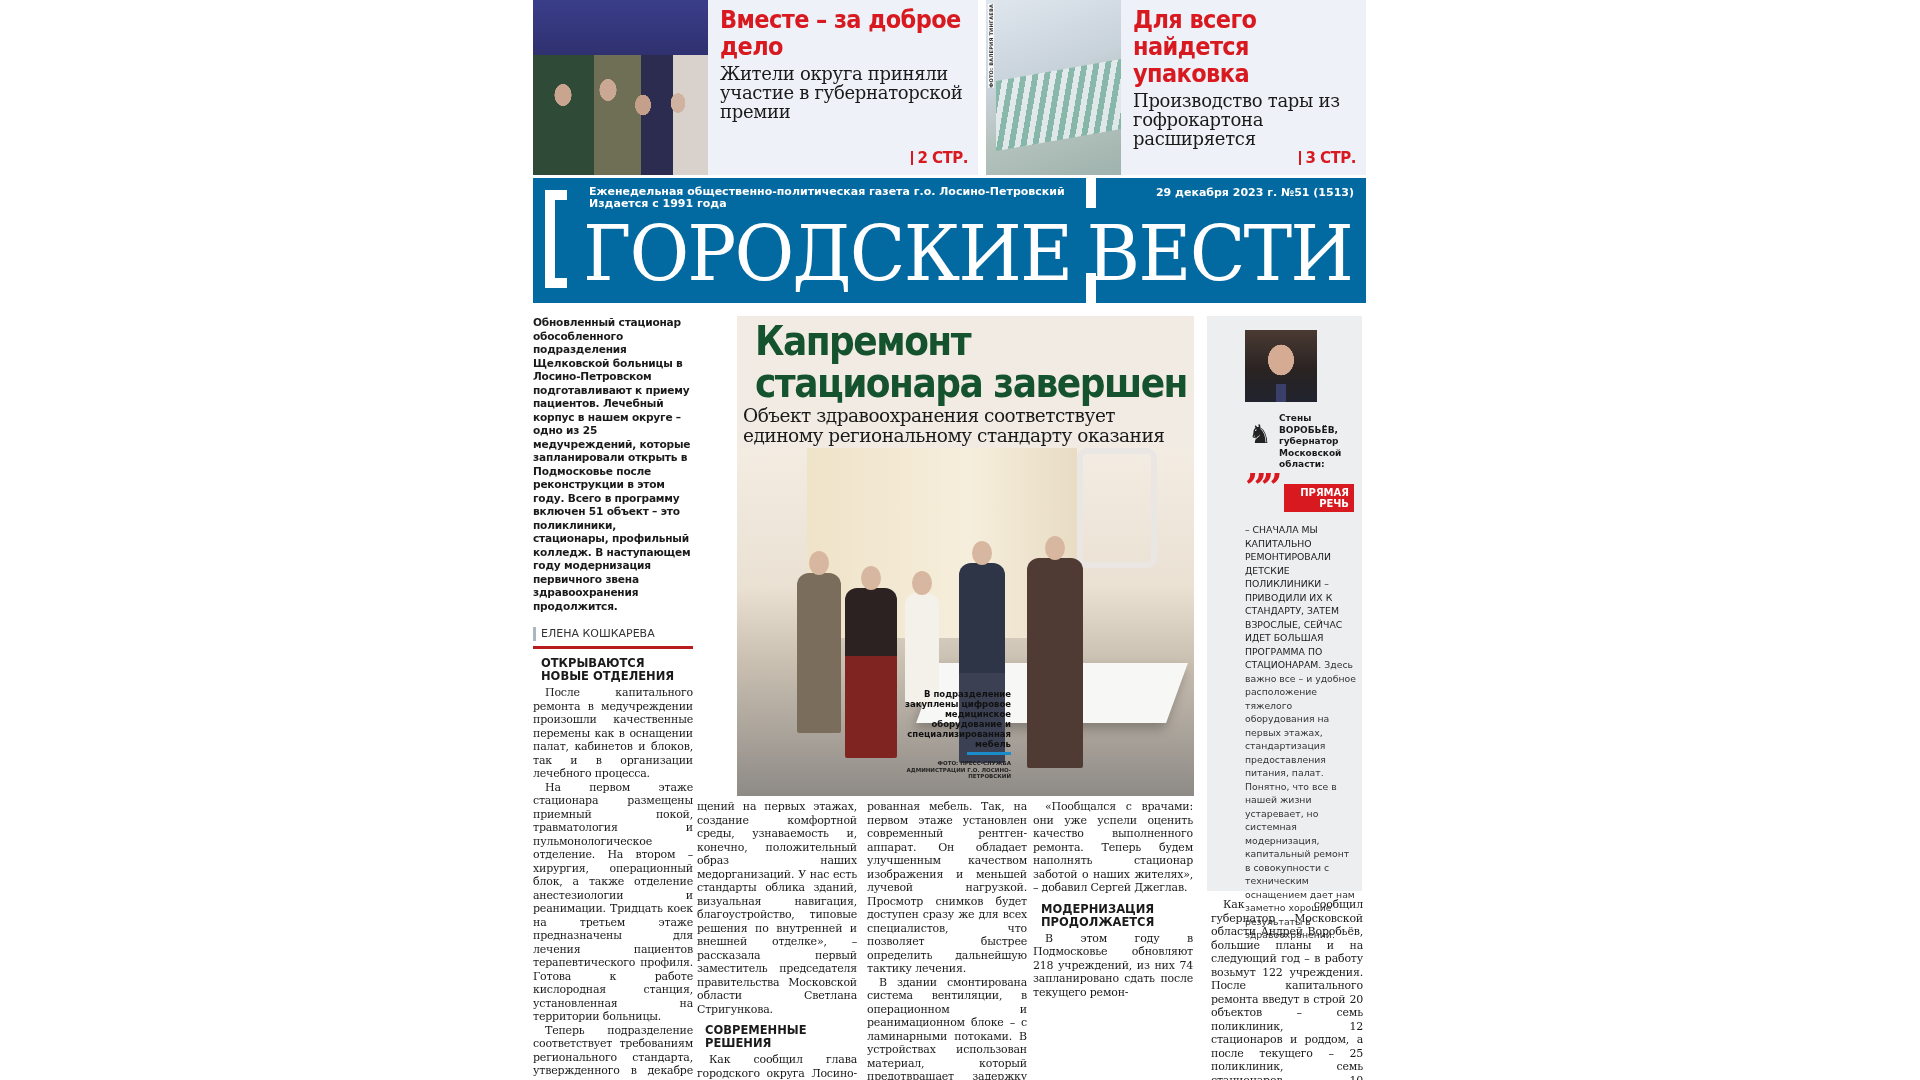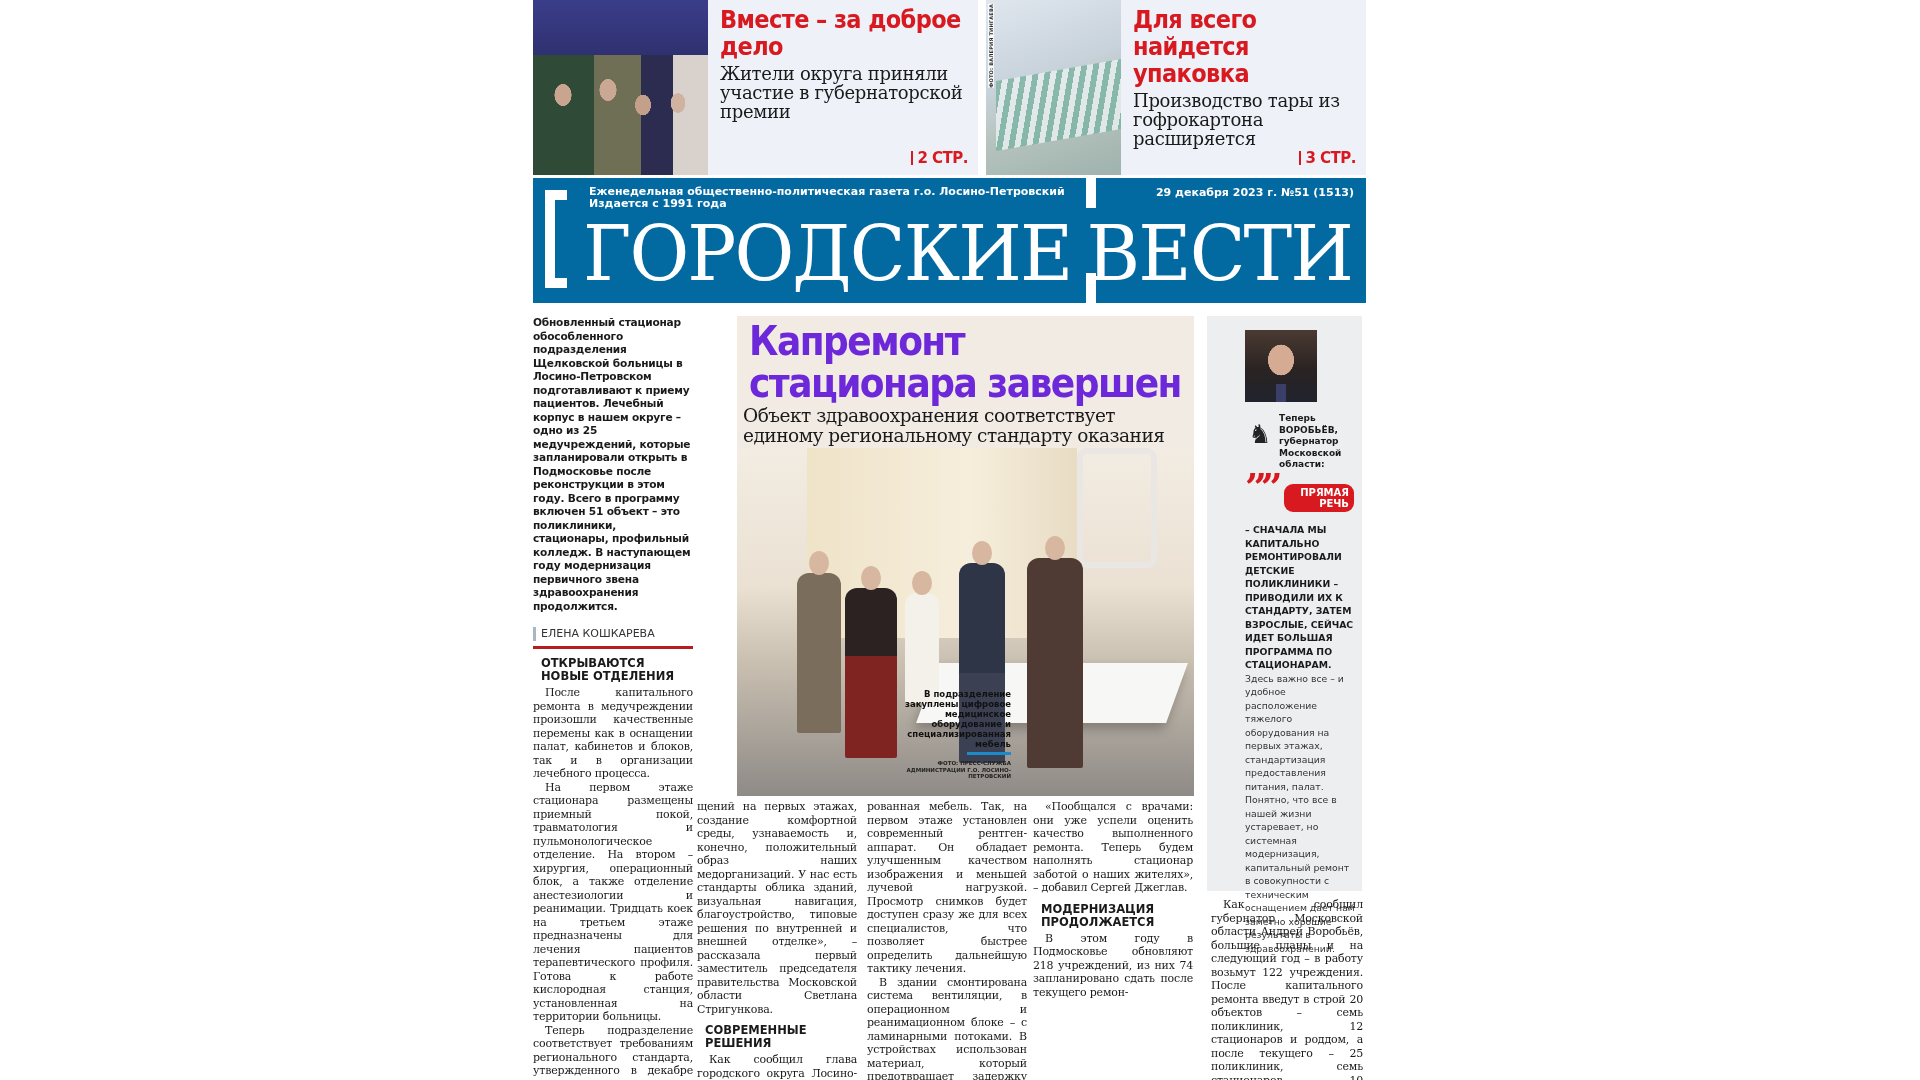--- a/index.html
+++ b/index.html
@@ -49,21 +49,21 @@
   .col-left { position: absolute; left: 0; top: 316px; width: 160px; }
   .lead { font: bold 10.6px/13.5px "DejaVu Sans", sans-serif; color: #1a1a1a; letter-spacing: -0.2px; }
   .byline { margin-top: 14px; padding: 0 0 6px 8px; position: relative; font: 11px "DejaVu Sans", sans-serif; color: #333; border-bottom: 3px solid #b91c1c; }
   .byline::before { content: ""; position: absolute; left: 0; top: 0; width: 3px; height: 14px; background: #aab7c1; }
   .subhead { font: bold 11.5px/13px "DejaVu Sans", sans-serif; color: #1a1a1a; margin: 8px 0 3px 8px; }
   .body { font: 11px/13.5px "DejaVu Serif", serif; color: #1a1a1a; text-align: justify; letter-spacing: -0.2px; }
   .body p { text-indent: 12px; }
 
   
   .hero { position: absolute; left: 204px; top: 316px; width: 457px; height: 480px; background: #f1ebe4; overflow: hidden; }
-  .hero .headline { position: absolute; left: 12px; top: 4px; font: bold 40px/42px "DejaVu Sans Condensed", "DejaVu Sans", sans-serif; color: #6d28d9; letter-spacing: -1.5px; }
+  .hero .headline { position: absolute; left: 18px; top: 4px; font: bold 40px/42px "DejaVu Sans Condensed", "DejaVu Sans", sans-serif; color: #14532d; letter-spacing: -1.5px; }
   .hero .dek { position: absolute; left: 6px; top: 90px; font: 18.5px/20px "DejaVu Serif", serif; color: #1a1a1a; letter-spacing: -0.5px; }
   .hero .scene { position: absolute; left: 0; top: 132px; width: 457px; height: 348px;
      background: linear-gradient(180deg, #f3ece2 0%, #eae1d3 40%, #c9bfb1 62%, #8e8a86 100%); }
   .scene .wall { position: absolute; left: 70px; top: 0; width: 270px; height: 190px; background: linear-gradient(90deg, #efe3c8, #f6eedc 60%, #e8dcc4); }
   .scene .xray { position: absolute; left: 340px; top: 0; width: 80px; height: 120px; border: 6px solid #e9e6e3; border-radius: 10px; }
   .scene .bed { position: absolute; left: 190px; top: 215px; width: 250px; height: 60px; background: #f7f7f5; transform: skewX(-20deg); box-shadow: 0 6px 10px rgba(0,0,0,.25); }
   .scene .person { position: absolute; border-radius: 12px 12px 2px 2px; }
   .scene .person::before { content: ""; position: absolute; left: 50%; top: -22px; width: 20px; height: 24px; margin-left: -10px; border-radius: 50%; background: #d8b7a0; }
   .p1 { left: 60px; top: 125px; width: 44px; height: 160px; background: #7a6d5b; }
   .p2 { left: 108px; top: 140px; width: 52px; height: 170px; background: linear-gradient(180deg, #2d2222 0 40%, #7f2420 40% 100%); }
@@ -80,23 +80,23 @@
   .cols3.c3 { left: 500px; }
 
   
   .sidebar { position: absolute; left: 674px; top: 316px; width: 155px; height: 575px; background: #eceef0; }
   .sidebar .portrait { position: absolute; left: 38px; top: 14px; width: 72px; height: 72px; background: radial-gradient(ellipse 22px 26px at 36px 30px, #d6ab93 58%, transparent 60%), linear-gradient(180deg, #4a3a32 0%, #2a2322 55%, #20232e 100%); }
   .sidebar .portrait::after { content: ""; position: absolute; left: 31px; bottom: 0; width: 10px; height: 18px; background: #3a3f6a; }
   .sidebar .crest { position: absolute; left: 36px; top: 100px; width: 34px; height: 36px; font: 26px/36px "DejaVu Sans", sans-serif; text-align: center; color: #222; }
   .sidebar .speaker { position: absolute; left: 72px; top: 97px; font: bold 9px/11.5px "DejaVu Sans", sans-serif; color: #1a1a1a; }
   .sidebar .speaker .name { font-weight: bold; }
   .sidebar .quote-mark { position: absolute; left: 38px; top: 156px; font: bold 38px/30px "DejaVu Serif", serif; color: #d81920; letter-spacing: -6px; }
-  .sidebar .label { position: absolute; left: 77px; top: 168px; width: 70px; height: 28px; background: #d81920; color: #fff; font: bold 10px/11px "DejaVu Sans", sans-serif; text-align: right; padding: 3px 5px 0 0; border-radius: 9px; }
+  .sidebar .label { position: absolute; left: 77px; top: 168px; width: 70px; height: 28px; background: #d81920; color: #fff; font: bold 10px/11px "DejaVu Sans", sans-serif; text-align: right; padding: 3px 5px 0 0; }
   .sidebar .quote { position: absolute; left: 38px; top: 207px; width: 112px; font: 9.3px/13.5px "DejaVu Sans", sans-serif; color: #333; }
-  .sidebar .quote b { font-weight: bold; color: #1a1a1a; text-align: right; }
+  .sidebar .quote b { font-weight: normal; color: #1a1a1a; text-align: right; }
   .col-right-bottom { position: absolute; left: 678px; top: 898px; width: 152px; }
 </style>
 </head>
 <body>
 
 <div class="page">
 
   <div class="teasers">
     <div class="teaser t1">
       <div class="photo">
@@ -187,21 +187,21 @@
     <div class="subhead">МОДЕРНИЗАЦИЯ ПРОДОЛЖАЕТСЯ</div>
     <div class="body">
       <p>В этом году в Подмосковье обновляют 218 учреждений, из них 74 запланировано сдать после текущего ремон-</p>
     </div>
   </div>
 
   <div class="sidebar">
     <div class="portrait"></div>
     <div class="crest">♞</div>
     <div class="speaker">
-      <div>Теперь</div>
+      <div>Стены</div>
       <div class="name">ВОРОБЬЁВ,</div>
       <div style="width:72px">губернатор Московской области:</div>
     </div>
     <div class="quote-mark">””</div>
     <div class="label">ПРЯМАЯ РЕЧЬ</div>
     <div class="quote"><b>– СНАЧАЛА МЫ КАПИТАЛЬНО РЕМОНТИРОВАЛИ ДЕТСКИЕ ПОЛИКЛИНИКИ – ПРИВОДИЛИ ИХ К СТАНДАРТУ, ЗАТЕМ ВЗРОСЛЫЕ, СЕЙЧАС ИДЕТ БОЛЬШАЯ ПРОГРАММА ПО СТАЦИОНАРАМ.</b><span> Здесь важно все – и удобное расположение тяжелого оборудования на первых этажах, стандартизация предоставления питания, палат. Понятно, что все в нашей жизни устаревает, но системная модернизация, капитальный ремонт в совокупности с техническим оснащением дает нам заметно хорошие результаты в здравоохранении.</span></div>
   </div>
 
   <div class="col-right-bottom">
     <div class="body">

